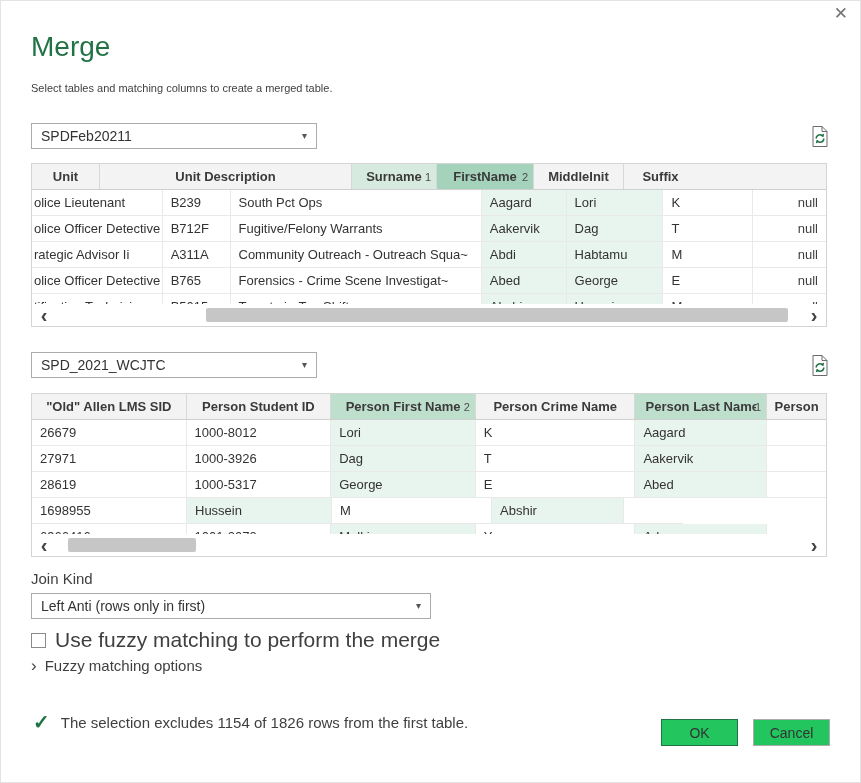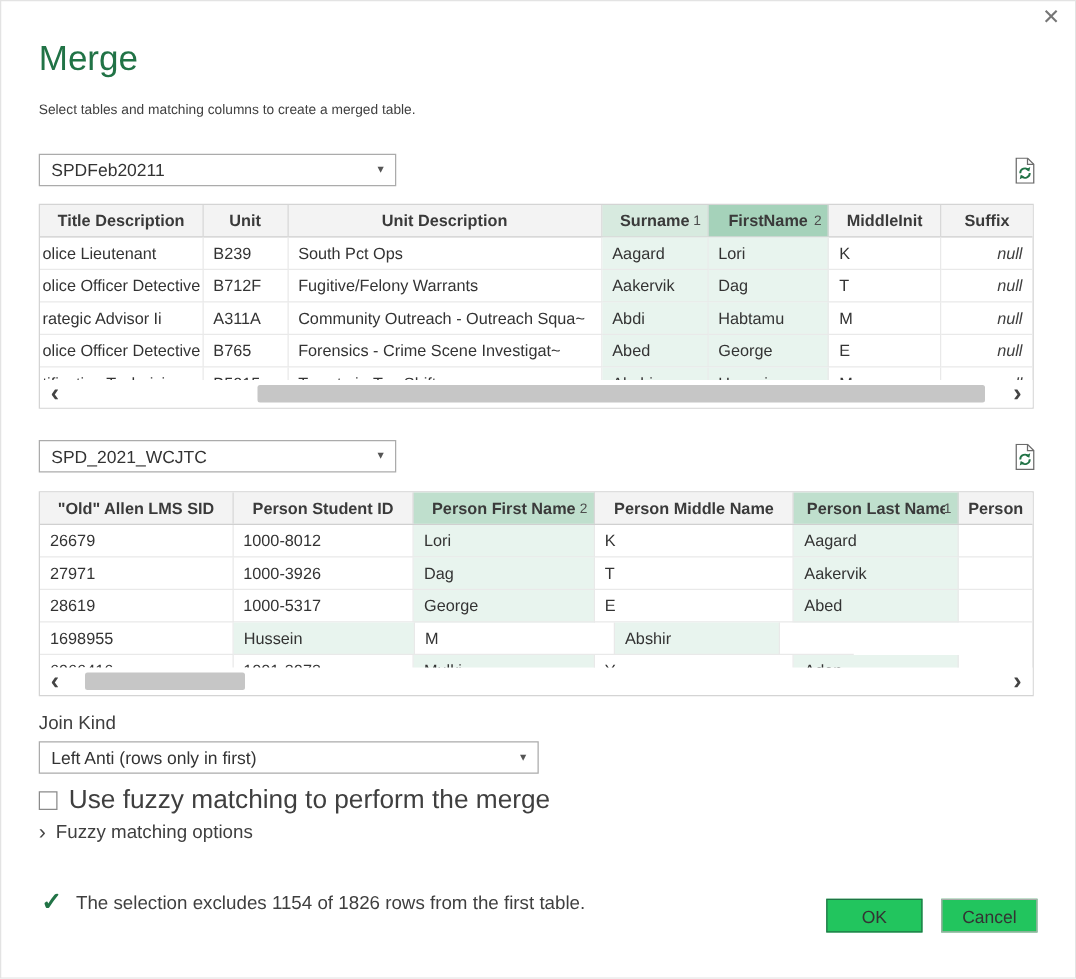--- a/index.html
+++ b/index.html
@@ -33,21 +33,21 @@
   .th.hl-light{background:#d7eadf}
   .th.hl-strong{background:#a5d2ba}
   .th.hl-medium{background:#bfdfcd}
 
   .tr{display:flex;height:26px}
   .tr.partial{height:10px;overflow:hidden}
   .td{font-size:13px;color:#333;line-height:25px;padding:0 8px;border-right:1px solid #e9e9e9;border-bottom:1px solid #e9e9e9;white-space:nowrap;overflow:hidden;height:26px;cursor:pointer}
   .tr .td:last-child{border-right:none}
   .tr.partial .td{border-bottom:none}
   .td.hl{background:#e8f4ee}
-  .td.nullv{font-style:italic;text-align:right;color:#3f3f3f}
+  .td.nullv{text-align:right;color:#3f3f3f}
 
   .t1 .c0{width:131px}.t1 .c1{width:68px}.t1 .c2{width:252px}.t1 .c3{width:85px}.t1 .c4{width:97px}.t1 .c5{width:90px}.t1 .c6{width:73px}
   .t1 .td.c0{padding-left:2px}
   .t2 .c0{width:155px}.t2 .c1{width:145px}.t2 .c2{width:145px}.t2 .c3{width:160px}.t2 .c4{width:132px}.t2 .c5{width:59px}
 
   .hscroll{display:flex;align-items:center;height:22px;background:#fff}
   .scroll-arrow{width:24px;text-align:center;font-size:20px;font-weight:bold;color:#444;line-height:20px;cursor:pointer;user-select:none}
   .scroll-track{position:relative;flex:1;height:100%}
   .scroll-thumb{position:absolute;top:4px;height:14px;background:#c6c6c6;border-radius:2px;cursor:pointer}
   #table1 .scroll-thumb{left:150px;width:582px}
@@ -88,23 +88,20 @@
       <path d="M11 .5 V5.5 H16" fill="none" stroke="#6b6b6b"></path>
       <path d="M5.2 12.6 A3.8 3.8 0 0 1 12 10.2" fill="none" stroke="#217346" stroke-width="1.5"></path>
       <path d="M12.8 12.4 A3.8 3.8 0 0 1 6 14.8" fill="none" stroke="#217346" stroke-width="1.5"></path>
       <path d="M13.2 7.6 L12.4 11.2 L9.4 9.6 Z" fill="#217346"></path>
       <path d="M4.8 17.4 L5.6 13.8 L8.6 15.4 Z" fill="#217346"></path>
     </svg>
   </span>
 
   <div class="pqtable t1" id="table1">
     <div class="thead">
-        <div class="th c0">
-          <span class="th-label">Title Description</span>
-        </div>
         <div class="th c1">
           <span class="th-label">Unit</span>
         </div>
         <div class="th c2">
           <span class="th-label">Unit Description</span>
         </div>
         <div class="th c3 hl-light badged">
           <span class="th-label">Surname</span>
           <span class="th-badge">1</span>
         </div>
@@ -196,21 +193,21 @@
           <span class="th-label">"Old" Allen LMS SID</span>
         </div>
         <div class="th c1">
           <span class="th-label">Person Student ID</span>
         </div>
         <div class="th c2 hl-medium badged">
           <span class="th-label">Person First Name</span>
           <span class="th-badge">2</span>
         </div>
         <div class="th c3">
-          <span class="th-label">Person Middle Name</span>
+          <span class="th-label">Person Crime Name</span>
         </div>
         <div class="th c4 hl-medium badged">
           <span class="th-label">Person Last Name</span>
           <span class="th-badge">1</span>
         </div>
         <div class="th c5">
           <span class="th-label">Person</span>
         </div>
       </div>
     <div class="tbody">

